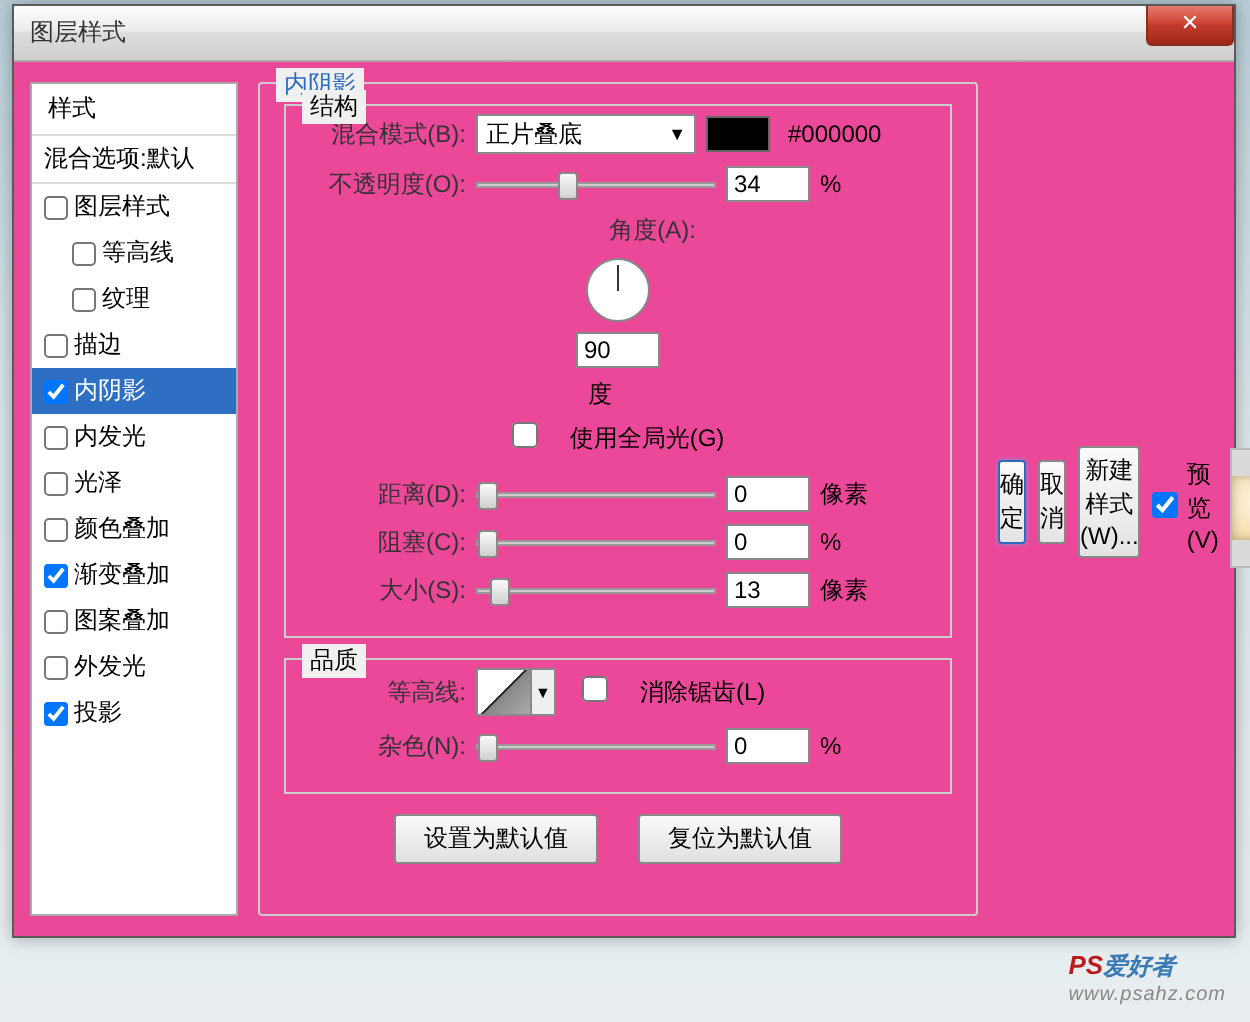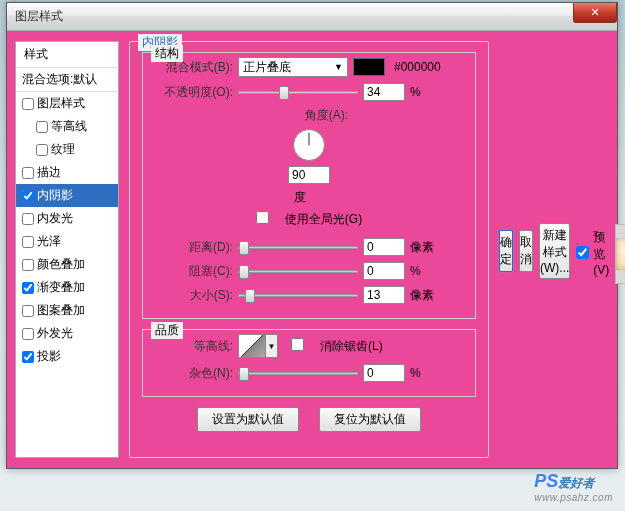--- a/index.html
+++ b/index.html
@@ -37,21 +37,21 @@
 .checkbox-inline { display: flex; align-items: flex-start; gap: 16px; }
 .btn-row { display: flex; gap: 20px; justify-content: center; margin-top: 6px; }
 .btn { background: linear-gradient(to bottom,#fafafa,#e0e0e0); border: 1px solid #888; padding: 3px 14px; border-radius: 2px; cursor: pointer; }
 .right-panel { width: 110px; display: flex; flex-direction: row; gap: 6px; align-items: center; padding-top: 2px; }
 .btn-wide { width: 104px; background: linear-gradient(to bottom,#fafafa,#e4e4e4); border: 1px solid #888; padding: 3px 0; border-radius: 2px; cursor: pointer; text-align: center; }
 .btn-wide.primary { border: 1px solid #2a6cbf; box-shadow: 0 0 2px #6aa3e8; }
 .preview-check { display: flex; align-items: center; gap: 4px; margin-top: 4px; }
 .preview-box { width: 60px; height: 60px; background: #d9d9d9; border: 1px solid #bbb; display: flex; align-items: center; justify-content: center; margin-top: 6px; }
 .preview-inner { width: 32px; height: 32px; background: radial-gradient(circle at 40% 40%, #fff6e0 0%, #f5dfb5 60%, #e8c98a 100%); box-shadow: inset 0 0 4px rgba(0,0,0,0.25); }
 .watermark { position: absolute; right: 12px; bottom: 8px; font-size: 15px; font-style: italic; }
-.watermark .ps { color: #3b82f6; font-weight: bold; font-size: 18px; }
+.watermark .ps { color: #b91c1c; font-weight: bold; font-size: 13px; }
 .watermark .cn { color: #3b7bb5; font-weight: bold; }
 .watermark .url { display: block; color: #888; font-size: 10px; text-align: center; letter-spacing: 0.5px; }
 </style>
 </head>
 <body>
 
 <div class="dialog">
   <div class="titlebar">
     <span class="titlebar-text">图层样式</span>
     <div class="close-btn">✕</div>

